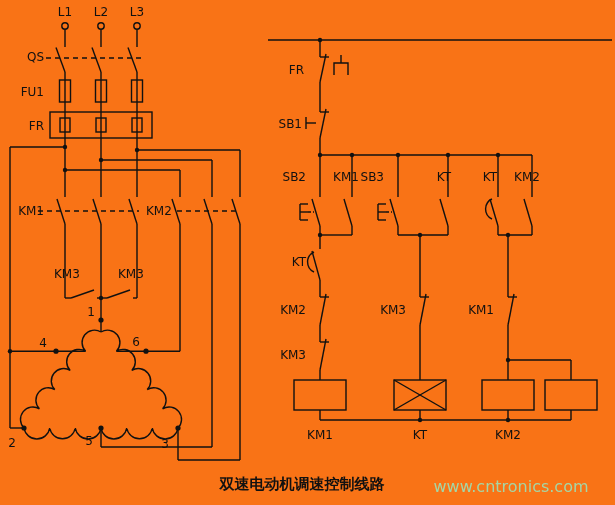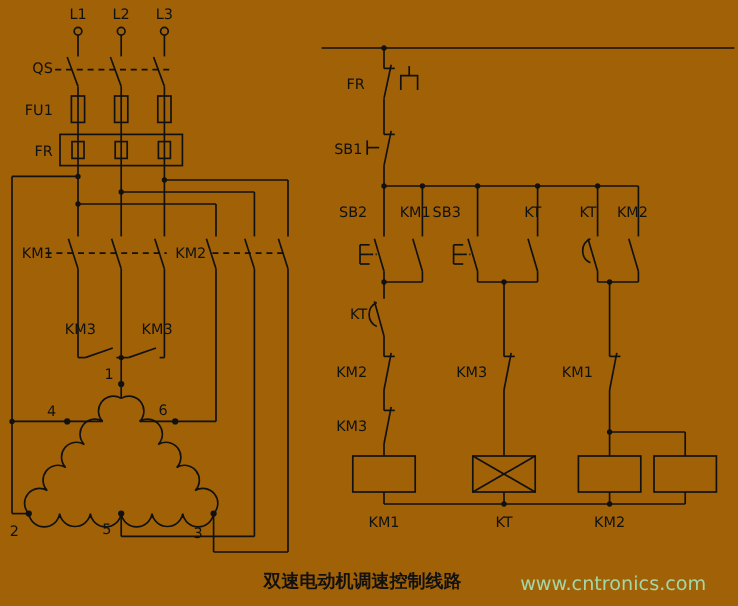--- a/index.html
+++ b/index.html
@@ -1,16 +1,16 @@
 <!DOCTYPE html>
 <html><head>
 <meta charset="utf-8">
 <style>
   html,body{margin:0;padding:0;background:#ffffff;}
-  .stage{position:relative;width:615px;height:505px;background:#a16207;overflow:hidden;
+  .stage{position:relative;width:615px;height:505px;background:#f97316;overflow:hidden;
          font-family:"DejaVu Sans",sans-serif;}
   svg line, svg path, svg rect, svg circle, svg polyline{stroke:#111111;stroke-width:1.4;fill:none;}
   svg .dot{fill:#111111;stroke:none;}
   svg .dash{stroke-dasharray:5 4;}
   svg .dash2{stroke-dasharray:3 2;}
   svg text{fill:#111111;font:12px "DejaVu Sans",sans-serif;stroke:none;}
   svg text.caption{font:bold 15px "DejaVu Sans",sans-serif;}
   svg text.wm{font:16px "DejaVu Sans",sans-serif;fill:#a5d6a5;}
 </style>
 </head>

